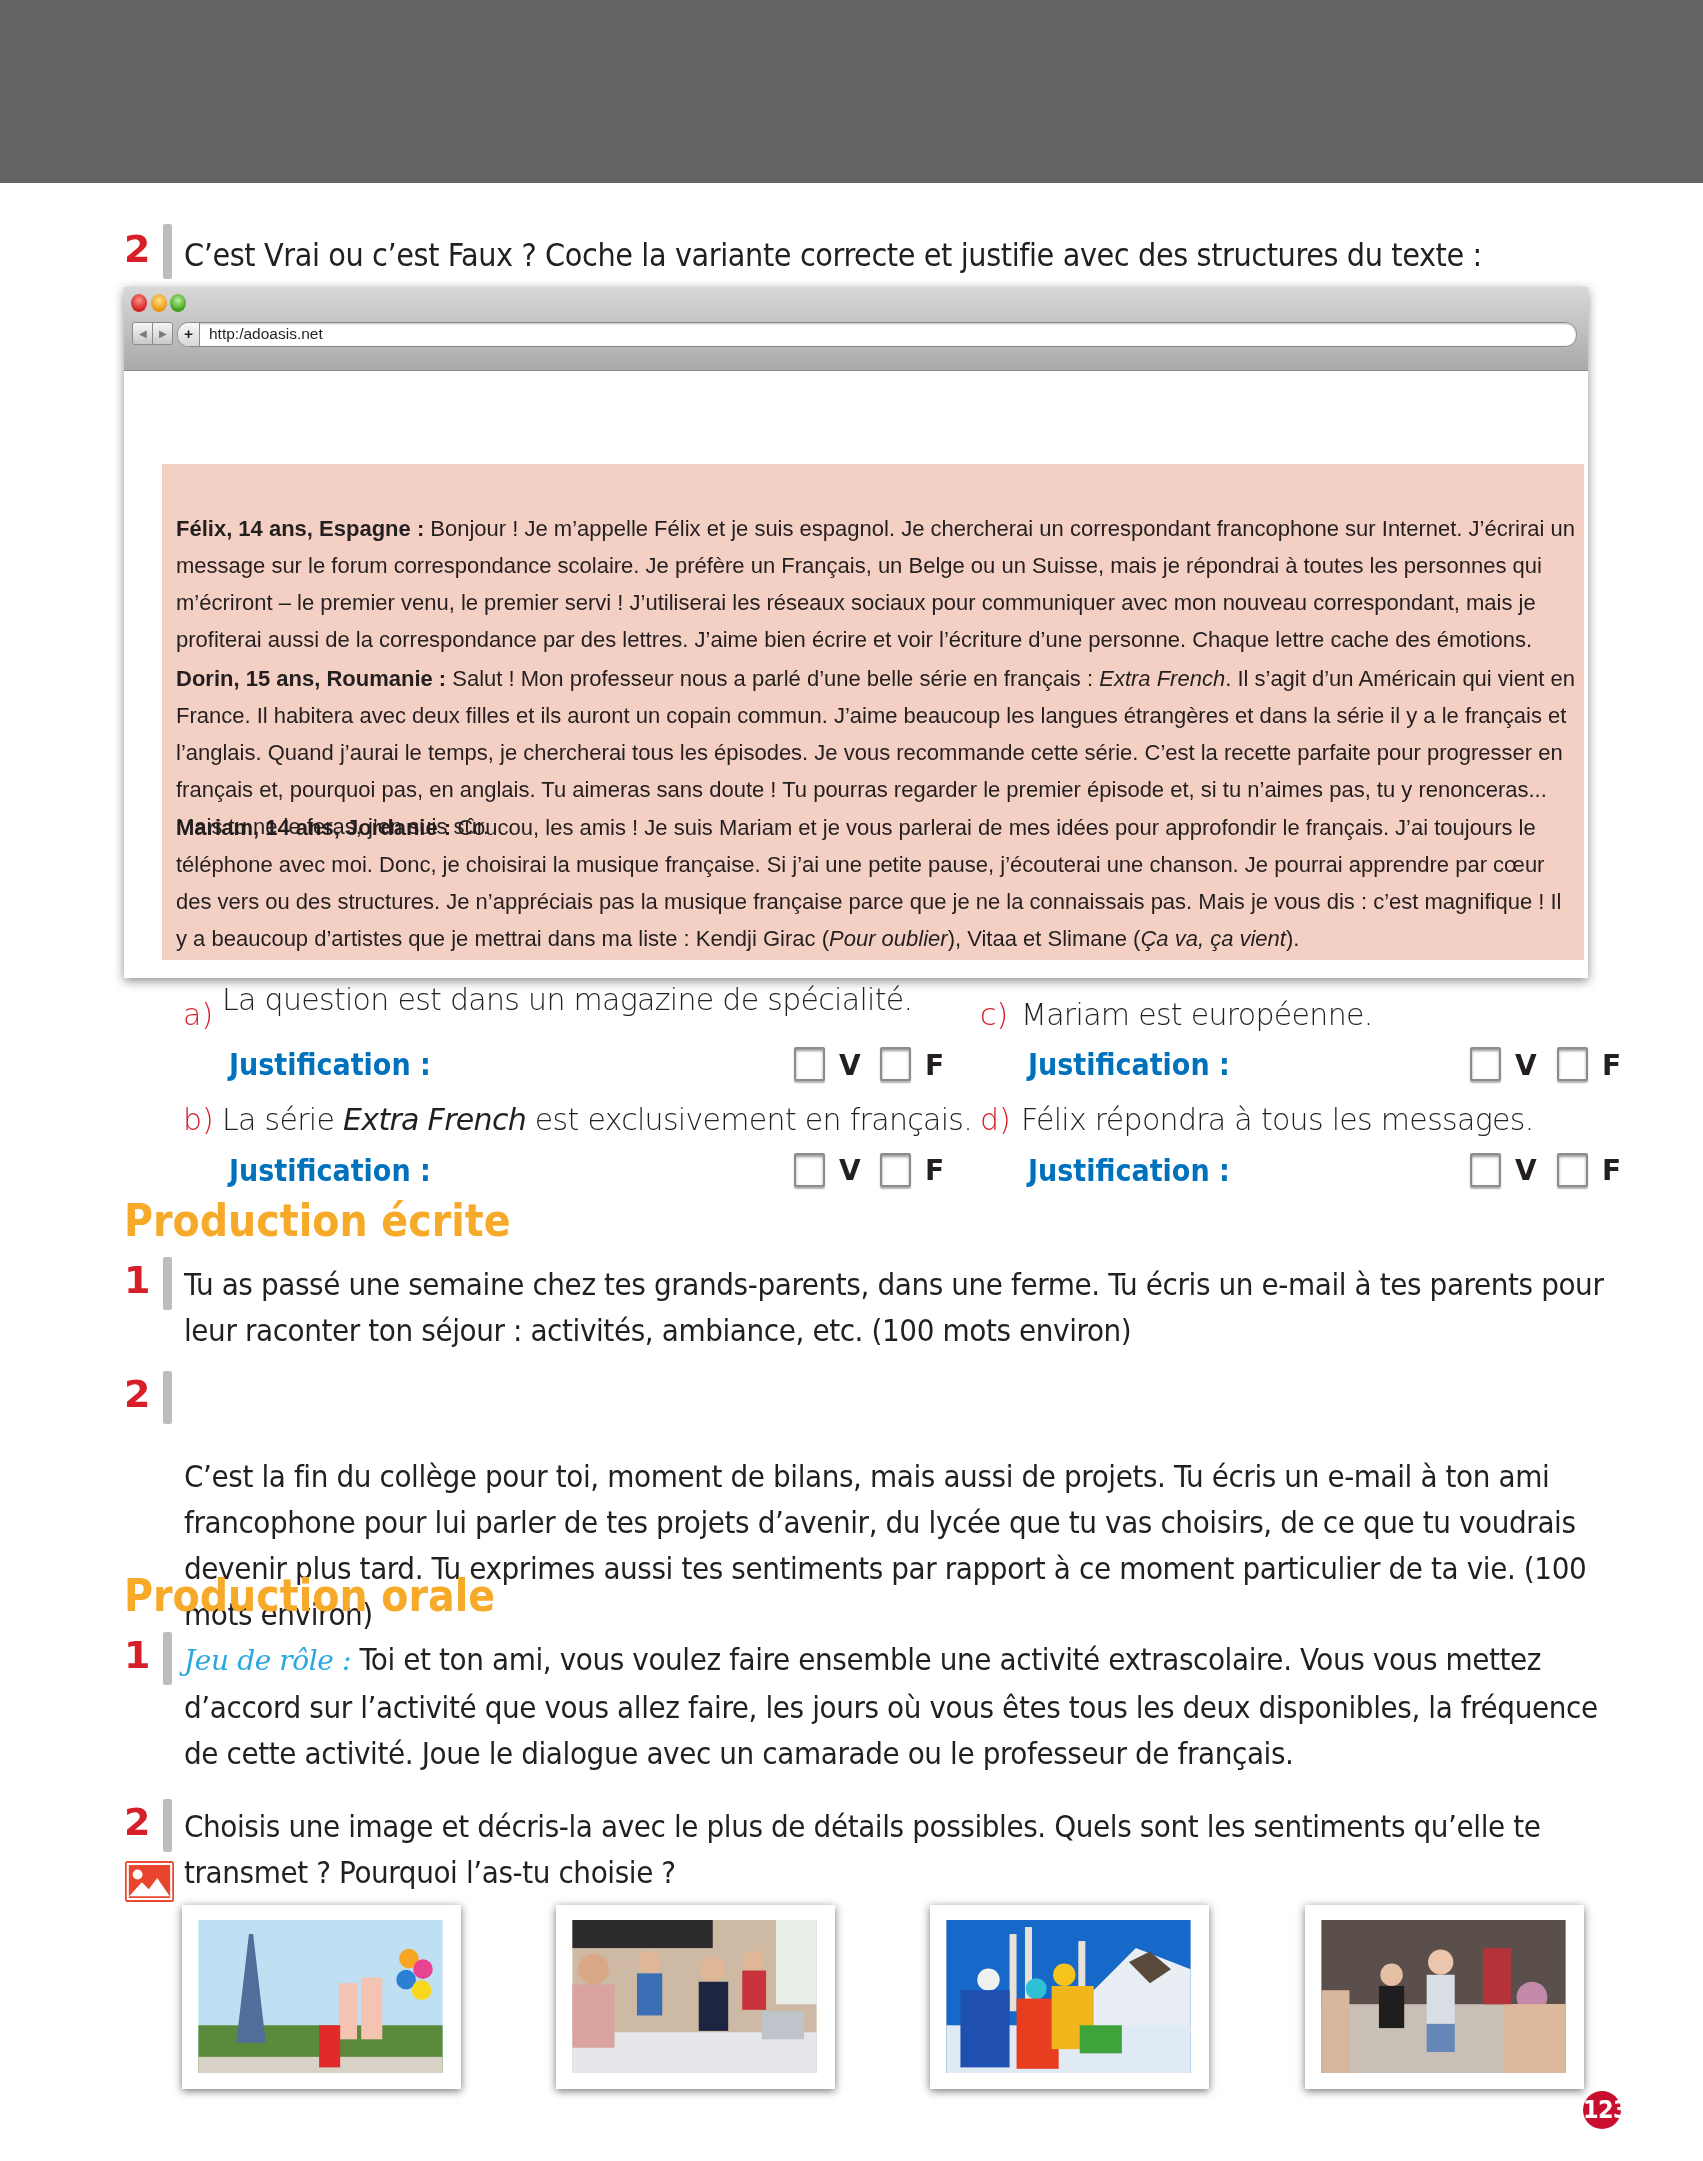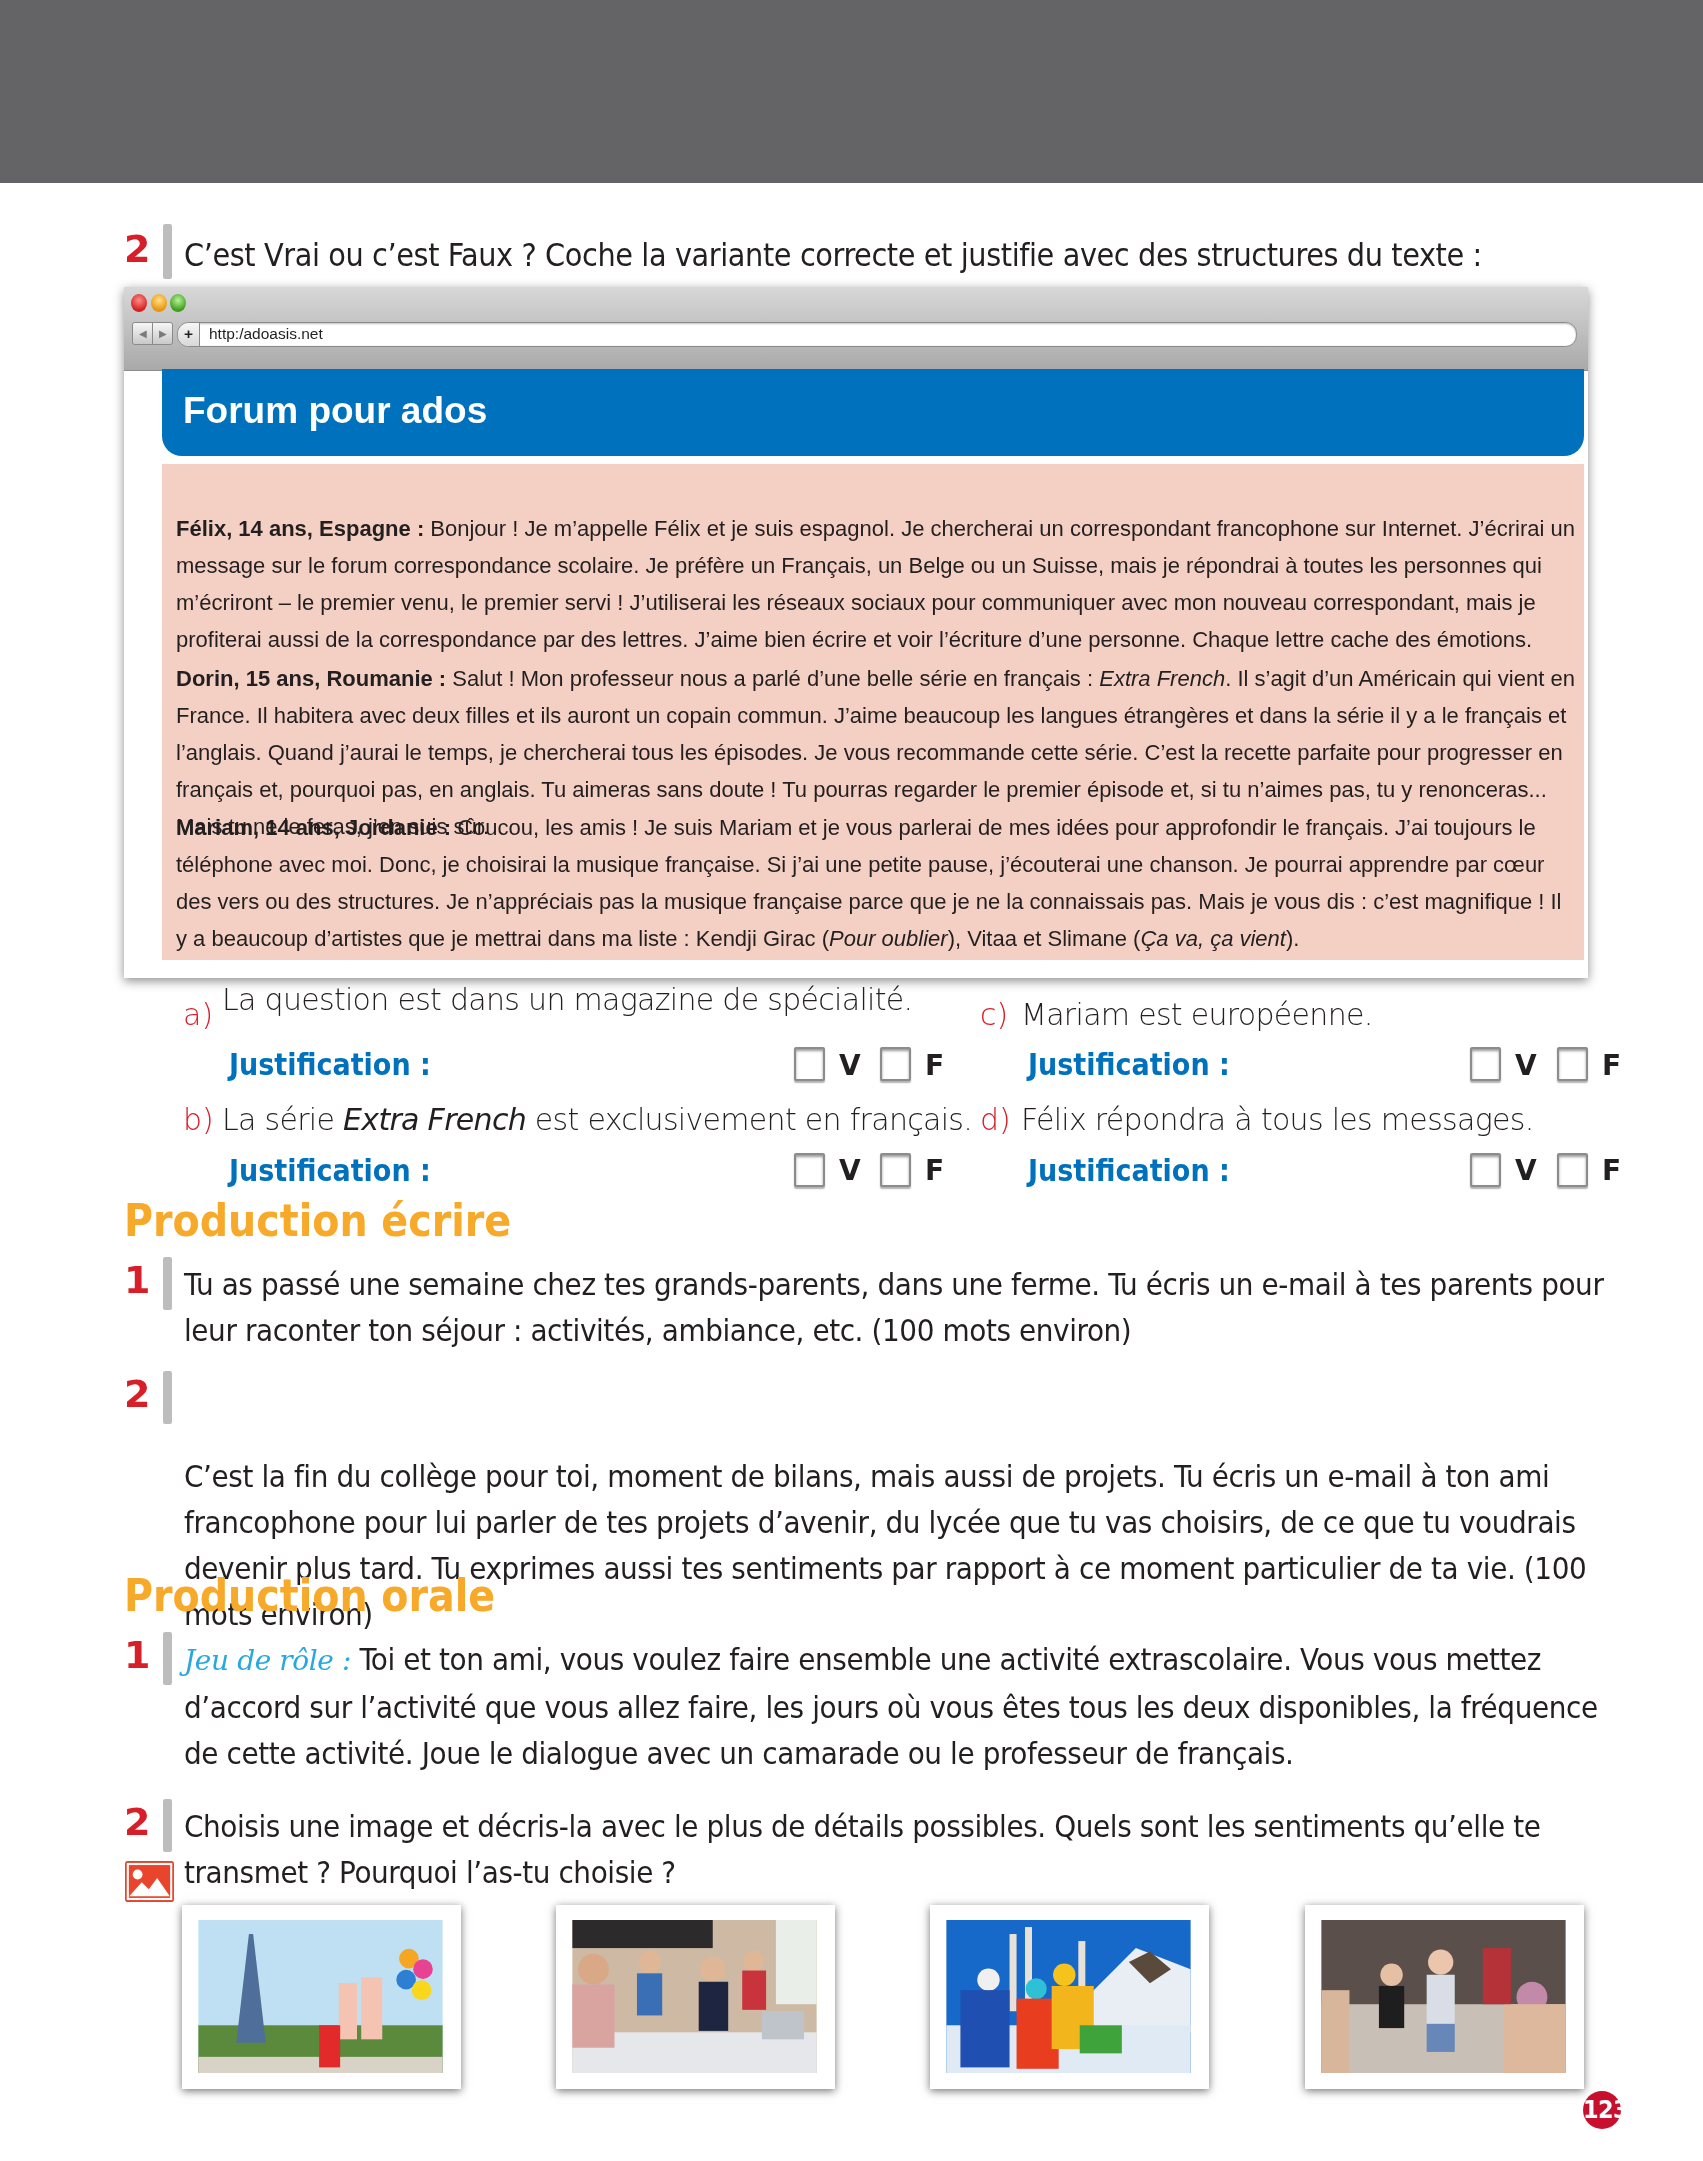--- a/index.html
+++ b/index.html
@@ -76,23 +76,20 @@
     <div class="nav-btns">
       <span>◀</span>
       <span>▶</span>
     </div>
     <div class="url-bar">
       <div class="url-plus">+</div>
       <div class="url-text">http:/adoasis.net</div>
     </div>
   </div>
 
-  <div class="forum-header">
-    <div class="forum-title">Forum pour ados</div>
-  </div>
 
   <div class="forum-body">
 
     <div class="forum-p" style="top:46px;">
       <b>Félix, 14 ans, Espagne :</b><span> Bonjour ! Je m’appelle Félix et je suis espagnol. Je chercherai un correspondant francophone sur Internet.  J’écrirai un message sur le forum correspondance scolaire. Je préfère un Français, un Belge ou un Suisse, mais je répondrai à toutes les personnes qui m’écriront – le premier venu, le premier servi ! J’utiliserai les réseaux sociaux pour communiquer avec mon nouveau correspondant, mais je profiterai aussi de la correspondance par des lettres. J’aime bien écrire et voir l’écriture d’une personne. Chaque lettre cache des émotions.</span>
     </div>
 
     <div class="forum-p" style="top:196px;">
       <b>Dorin, 15 ans, Roumanie :</b><span> Salut ! Mon professeur nous a parlé d’une belle série en français : </span><i>Extra French</i><span>. Il s’agit d’un Américain qui vient en France. Il habitera avec deux filles et ils auront un copain commun. J’aime beaucoup les langues étrangères et dans la série il y a le français et l’anglais. Quand j’aurai le temps, je chercherai tous les épisodes. Je vous recommande cette série. C’est la recette parfaite pour progresser en français et, pourquoi pas, en anglais. Tu aimeras sans doute ! Tu pourras regarder le premier épisode et, si tu n’aimes pas, tu y renonceras... Mais tu ne le feras, j’en suis sûr.</span>
     </div>
@@ -136,21 +133,21 @@
 <div>
   <div class="q-letter" style="left:980px; top:1102px;">d)</div>
   <div class="q-text" style="left:1021px; top:1102px;">Félix répondra à tous les messages.</div>
   <div class="justif" style="left:1028px; top:1153px;">Justification :</div>
   <div class="cb" style="left:1470px; top:1153px;"></div>
   <div class="cb-label" style="left:1515px; top:1154px;">V</div>
   <div class="cb" style="left:1557px; top:1153px;"></div>
   <div class="cb-label" style="left:1602px; top:1154px;">F</div>
 </div>
 
-<div class="section-title" style="left:124px; top:1195px;">Production écrire</div>
+<div class="section-title" style="left:124px; top:1195px;">Production écrite</div>
 
 <div class="ex-num" style="left:124px; top:1258px;">1</div>
 <div class="ex-bar" style="left:163px; top:1257px; height:53px;"></div>
 <div class="ex-text" style="left:184px; top:1261px; width:1422px;">Tu as passé une semaine chez tes grands-parents, dans une ferme. Tu écris un e-mail à tes parents pour leur raconter ton séjour : activités, ambiance, etc. (100 mots environ)</div>
 
 <div class="ex-num" style="left:124px; top:1372px;">2</div>
 <div class="ex-bar" style="left:163px; top:1371px; height:53px;"></div>
 <div class="ex-text" style="left:184px; top:1453px; width:1422px;">C’est la fin du collège pour toi, moment de bilans, mais aussi de projets. Tu écris un e-mail à ton ami francophone pour lui parler de tes projets d’avenir, du lycée que tu vas choisirs, de ce que tu voudrais devenir plus tard. Tu exprimes aussi tes sentiments par rapport à ce moment particulier de ta vie. (100 mots environ)</div>
 
 <div class="section-title" style="left:124px; top:1570px;">Production orale</div>

